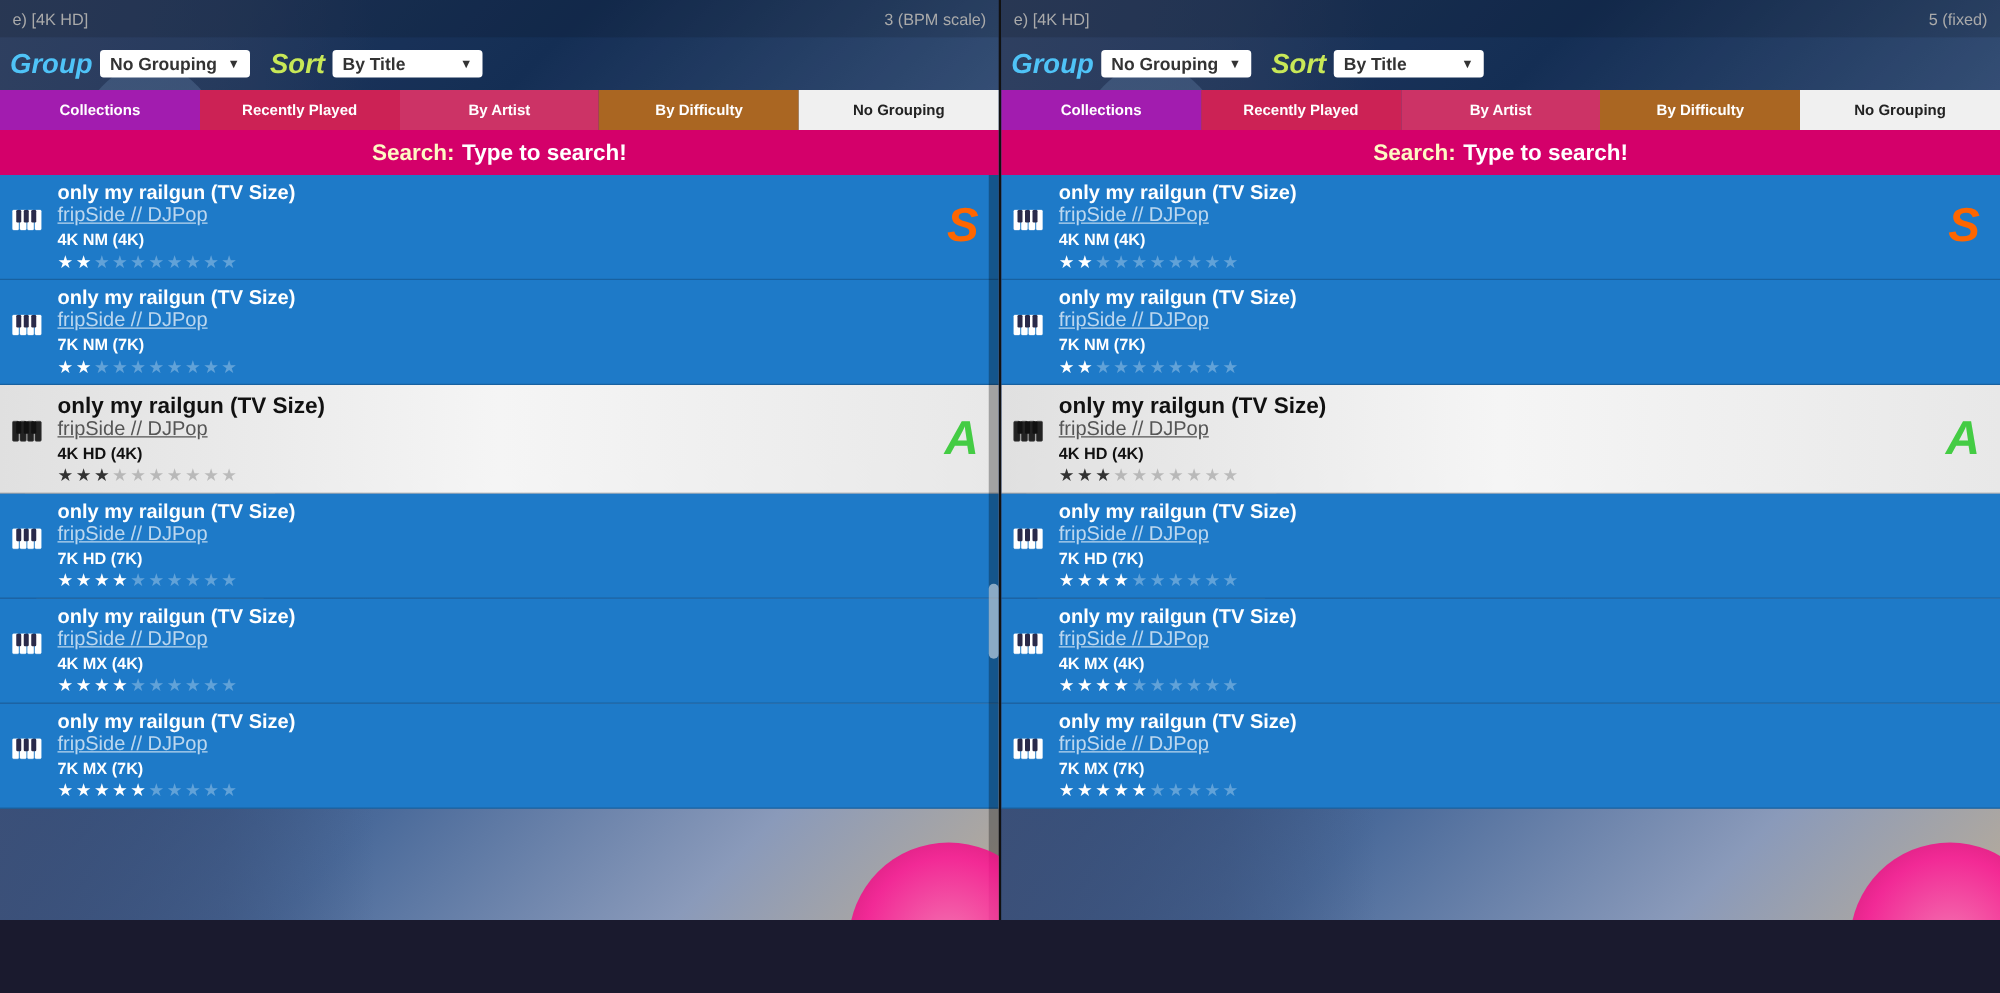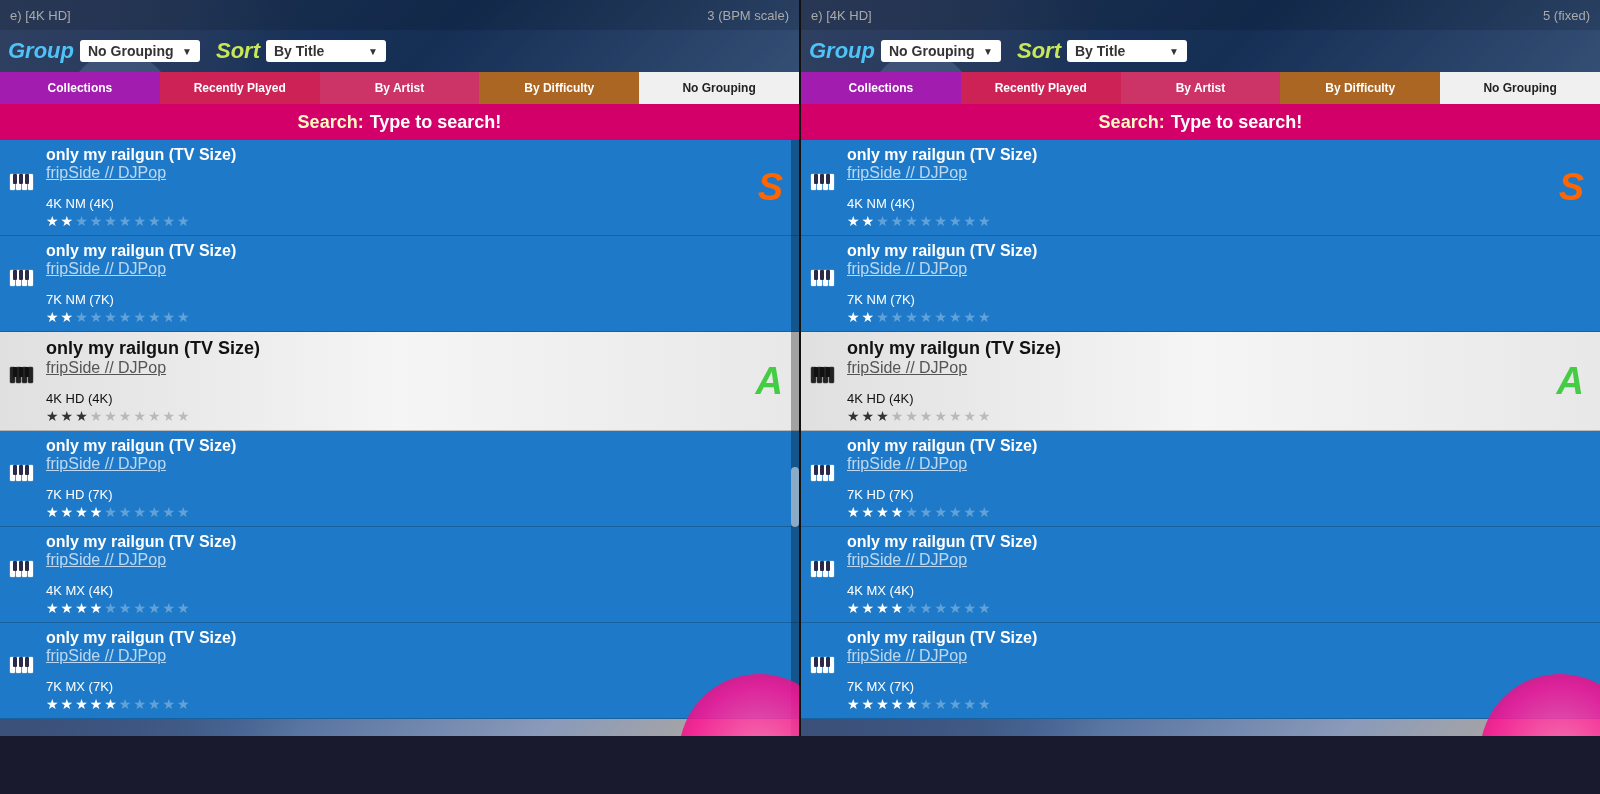--- a/index.html
+++ b/index.html
@@ -186,23 +186,23 @@
     .song-artist {
       color: rgba(255,255,255,0.7);
       font-size: 16px;
       text-decoration: underline;
     }
     .song-card.active .song-artist {
       color: #555;
     }
     .song-diff {
       font-size: 13px;
-      font-weight: normal;
+      font-weight: bold;
       color: white;
-      margin-top: 14px;
+      margin-top: 2px;
     }
     .song-card.active .song-diff {
       color: #111;
     }
     .stars {
       display: flex;
       gap: 2px;
       margin-top: 2px;
     }
     .star {

